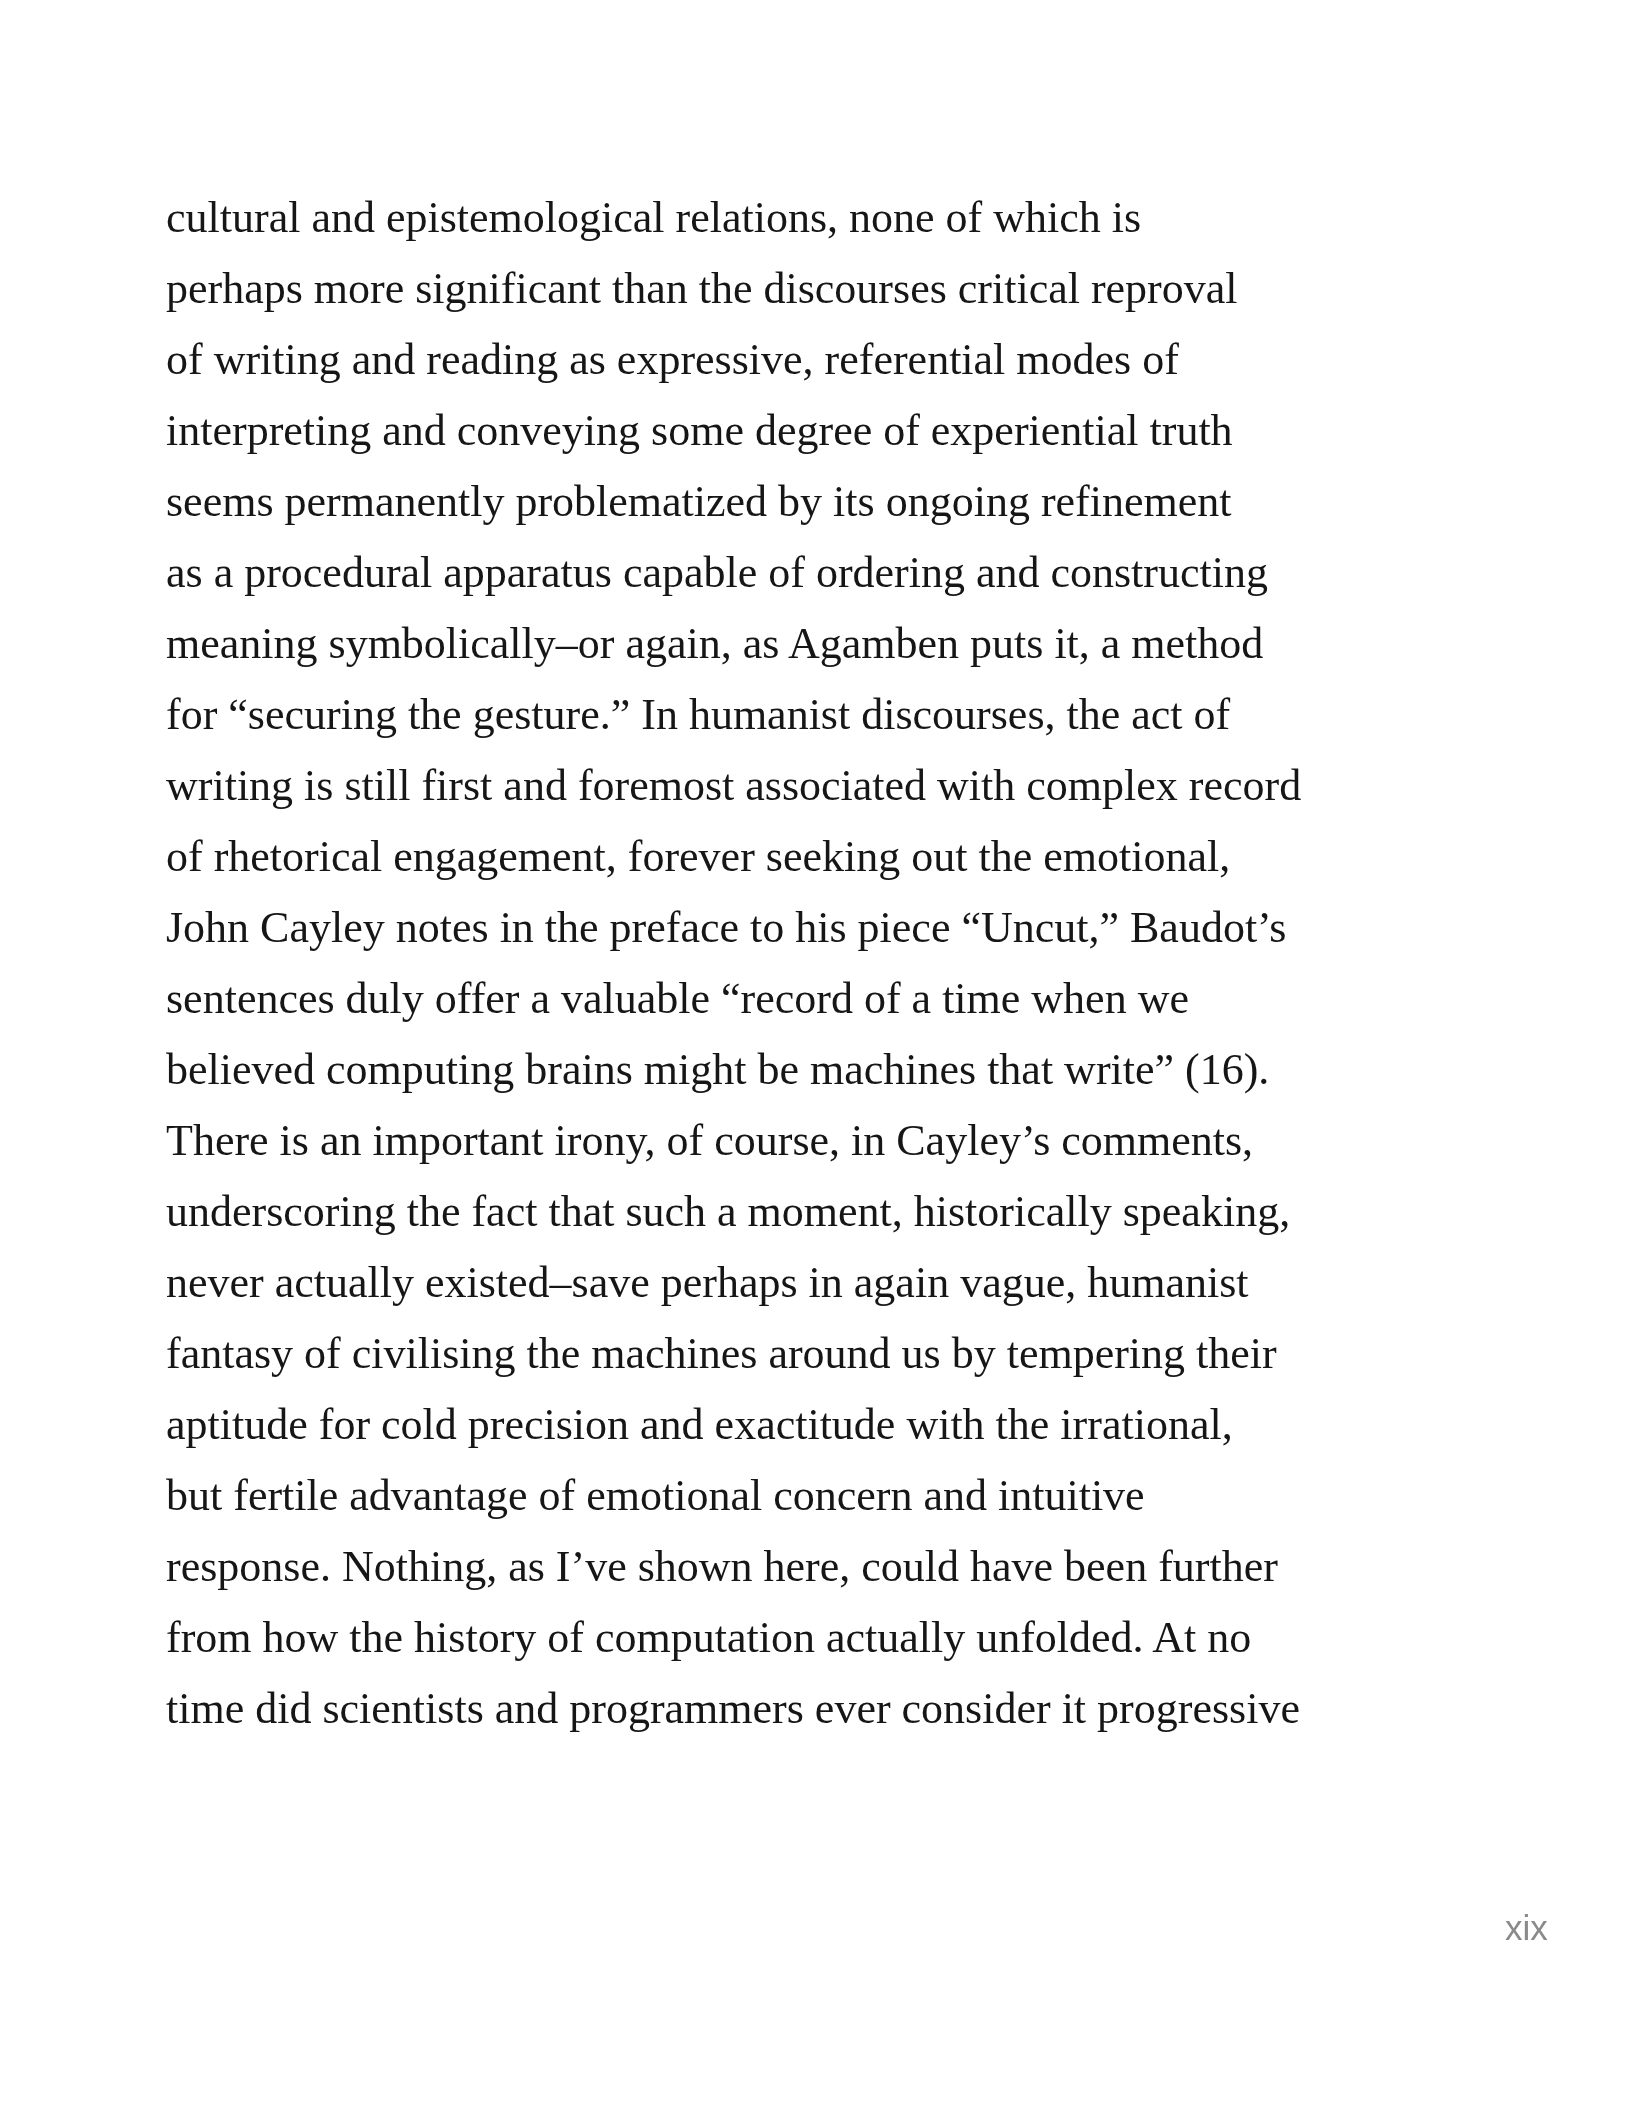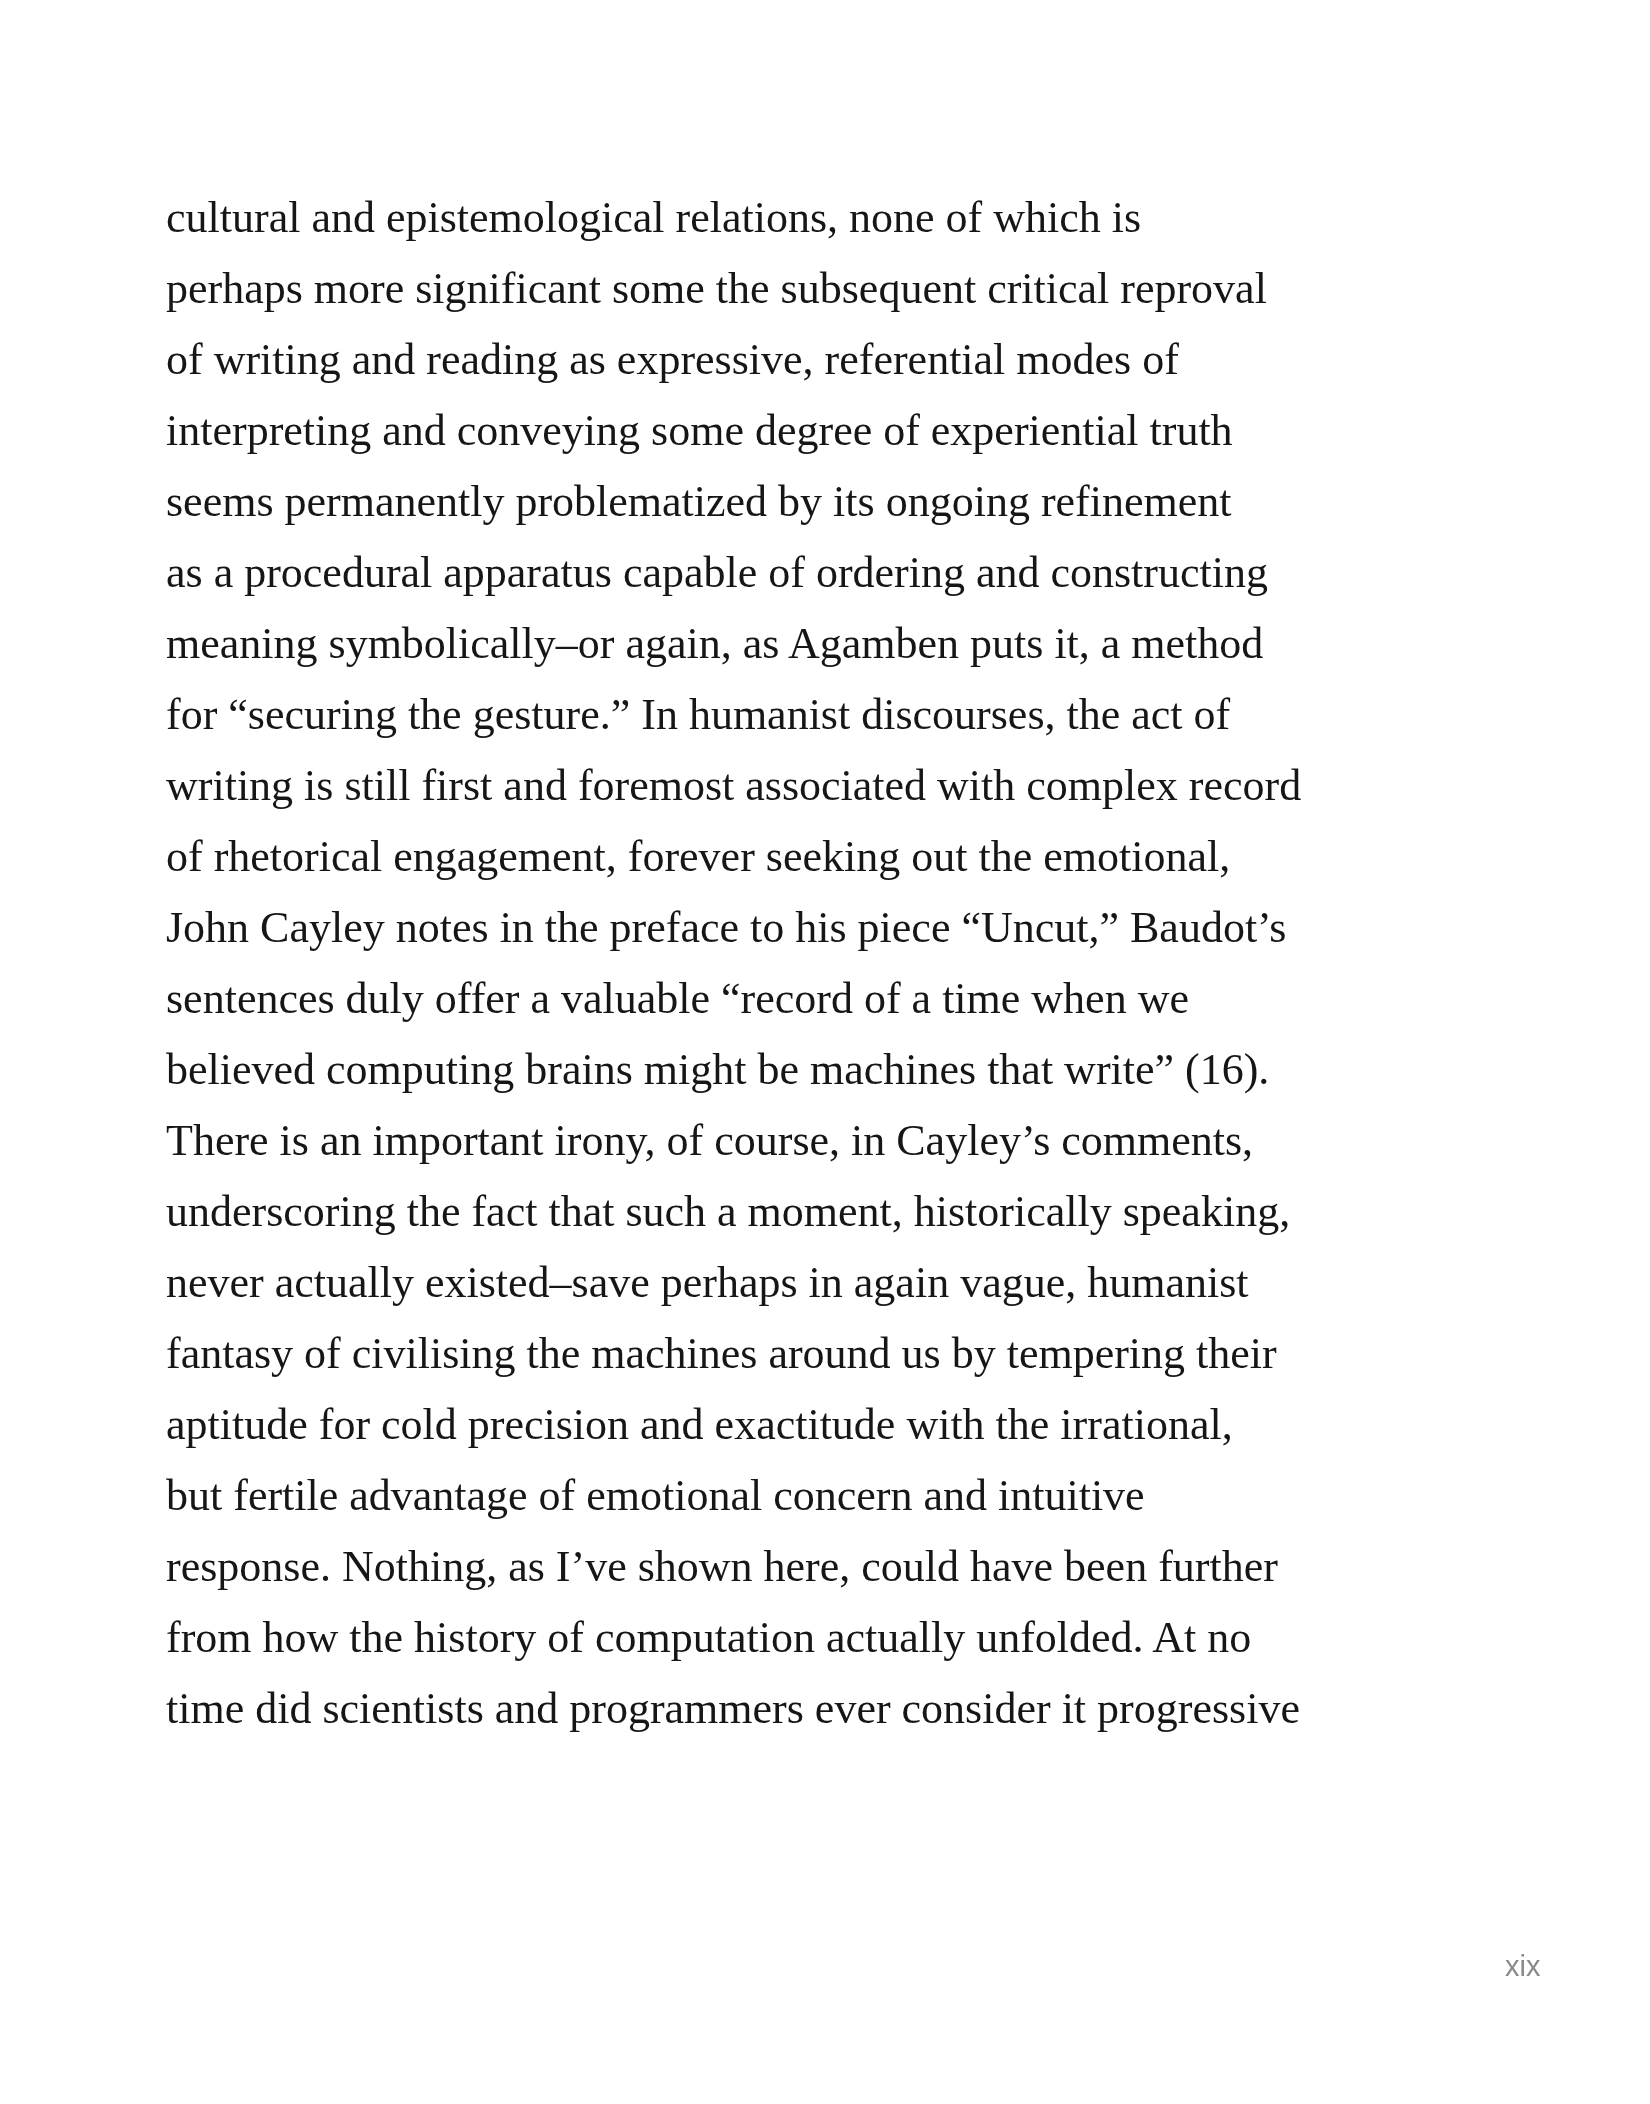--- a/index.html
+++ b/index.html
@@ -30,35 +30,35 @@
     font-size: 44px;
     line-height: 71px;
     color: var(--text);
     white-space: nowrap;
     letter-spacing: 0px;
     font-kerning: normal;
   }
   .folio {
     position: absolute;
     left: 1505px;
-    top: 1950px;
+    top: 1908px;
     font-family: "Liberation Sans", sans-serif;
-    font-size: 29px;
+    font-size: 35px;
     color: var(--page-number);
   }
 </style>
 </head>
 <body>
 
 <div class="page">
   <div class="text-block">
 
       <div class="text-line">cultural and epistemological relations, none of which is</div>
 
-      <div class="text-line">perhaps more significant some the subsequent critical reproval</div>
+      <div class="text-line">perhaps more significant than the discourses critical reproval</div>
 
       <div class="text-line">of writing and reading as expressive, referential modes of</div>
 
 
       <div class="text-line">interpreting and conveying some degree of experiential truth</div>
 
       <div class="text-line">seems permanently problematized by its ongoing refinement</div>
 
       <div class="text-line">as a procedural apparatus capable of ordering and constructing</div>
 

